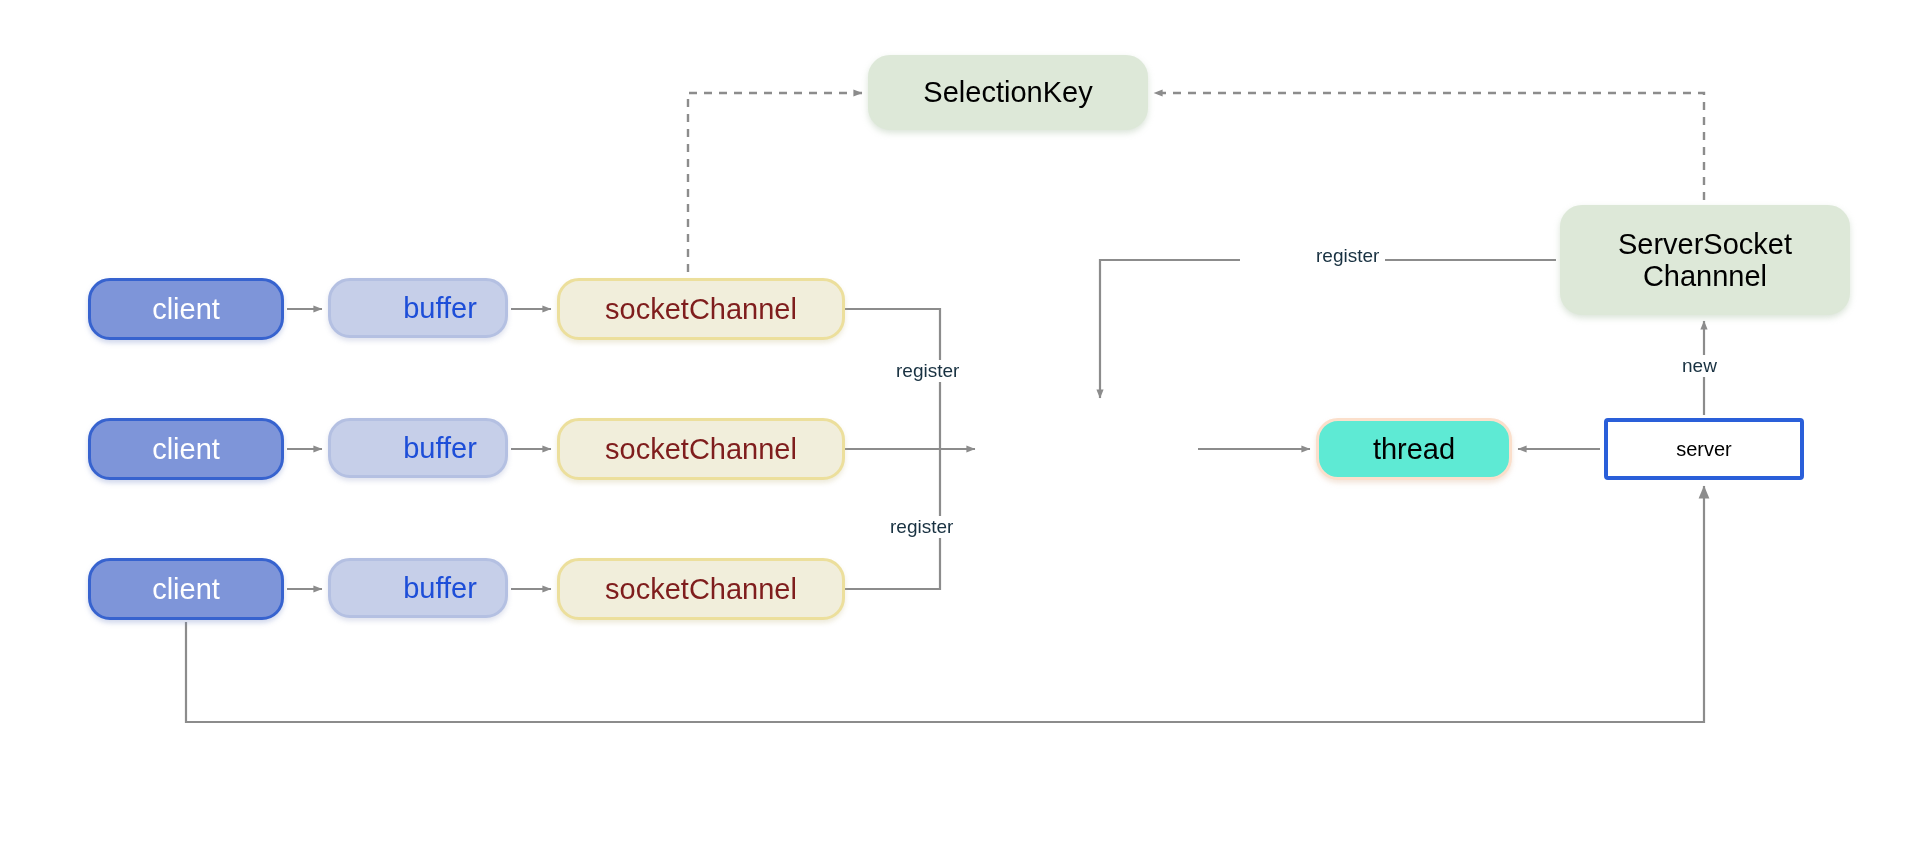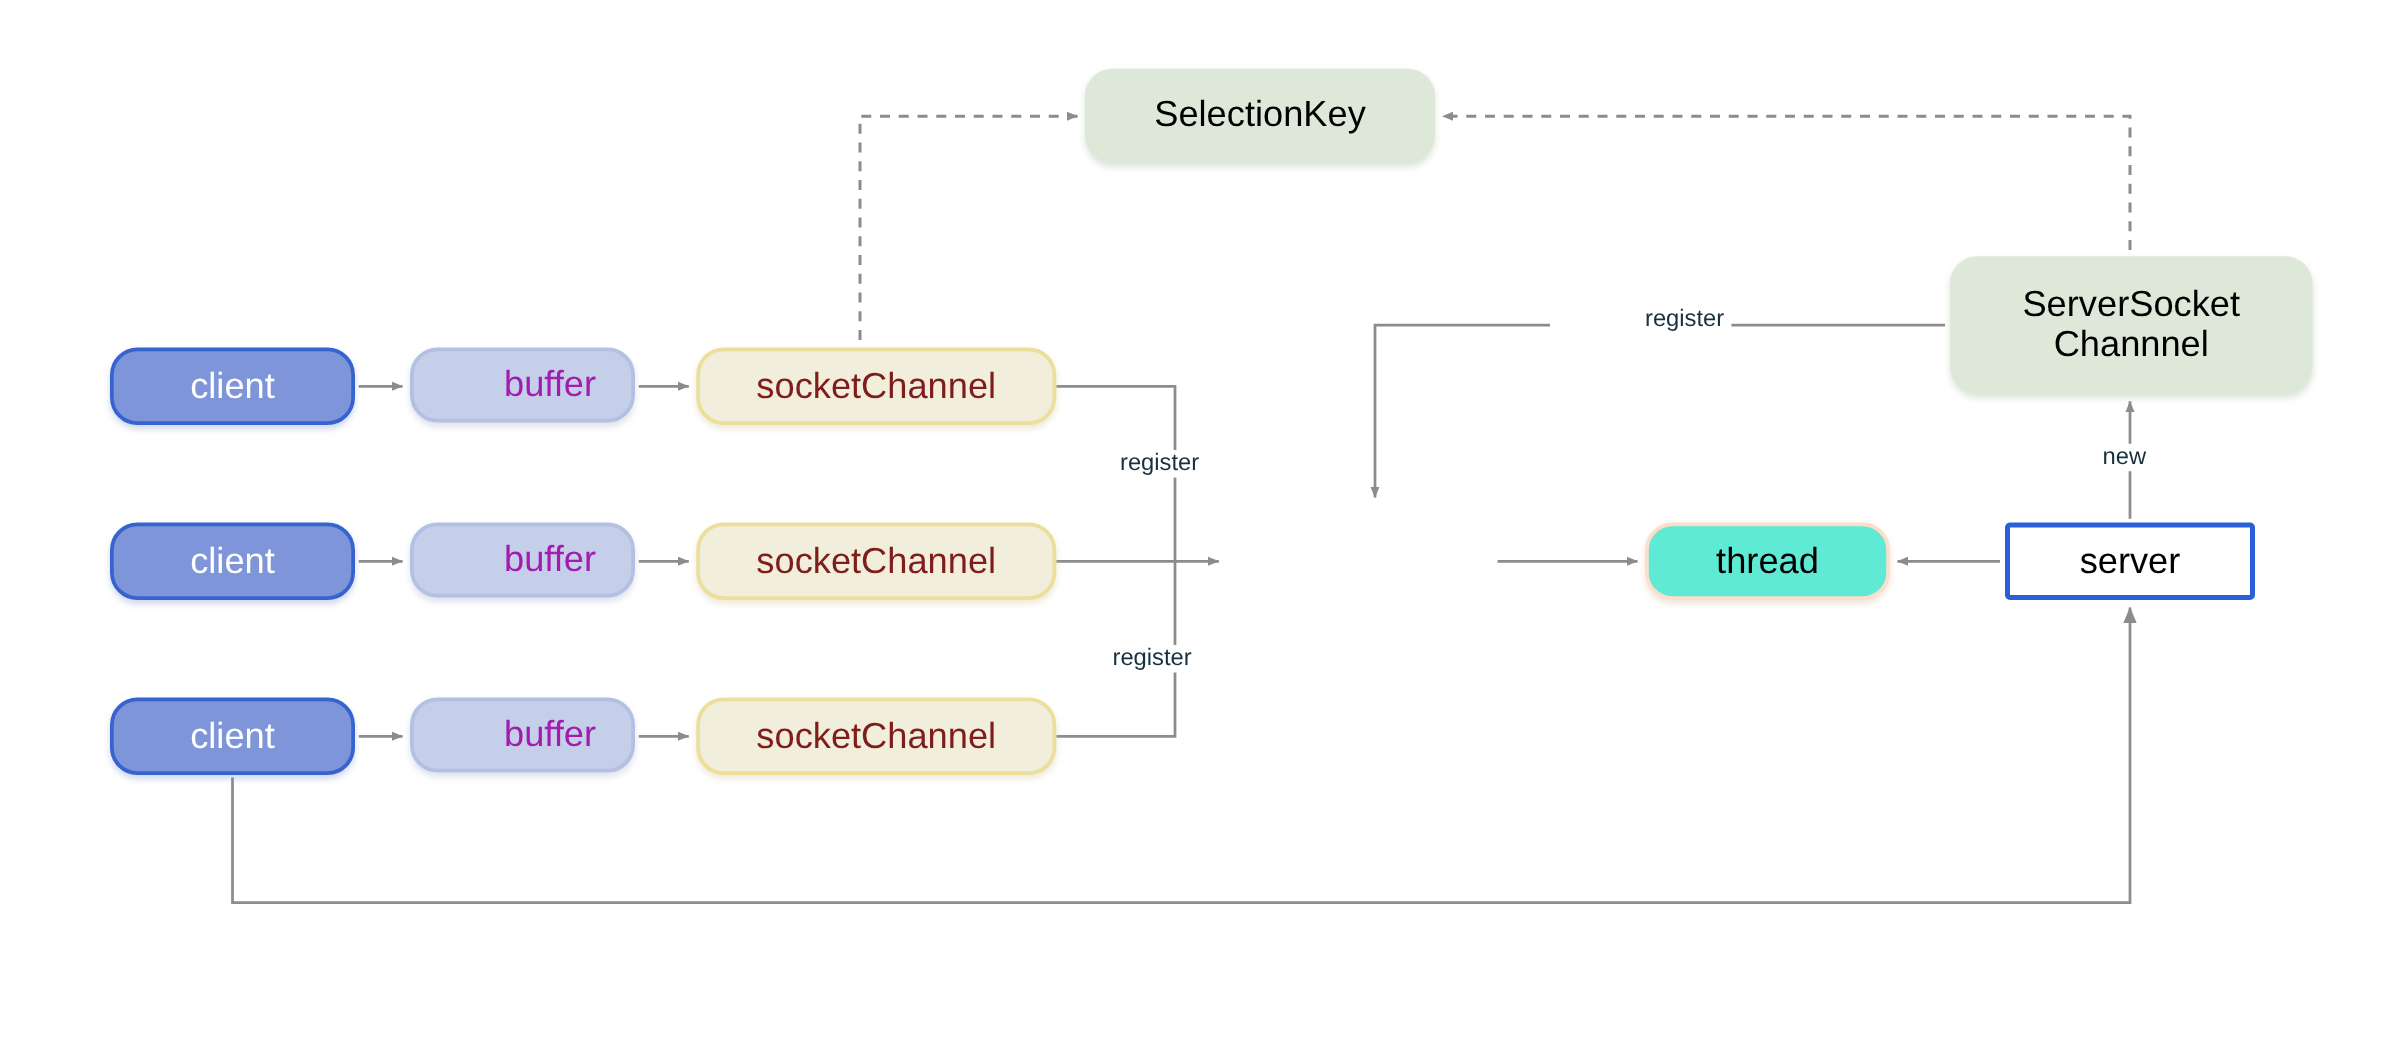--- a/index.html
+++ b/index.html
@@ -46,21 +46,21 @@
   .n-client {
     background: #7e95d9;
     border: 3px solid #3763cf;
     color: #ffffff;
     font-size: 29px;
     box-shadow: 0 3px 5px rgba(120,140,200,0.35);
   }
   .n-buffer {
     background: #c6cfe9;
     border: 3px solid #b4c0e2;
-    color: #a21caf;
+    color: #1d4ed8;
     font-size: 29px;
     box-shadow: 0 3px 5px rgba(150,160,200,0.30);
     padding-left: 44px;
   }
   .n-socketchannel {
     background: #f1eedb;
     border: 3px solid #ecdf9c;
     color: #7f1d1d;
     font-size: 29px;
     box-shadow: 0 3px 5px rgba(200,190,140,0.32);
@@ -76,21 +76,21 @@
     background: #5eead4;
     border: 3px solid #fbdfcb;
     color: #000000;
     font-size: 29px;
     box-shadow: 0 3px 5px rgba(220,180,150,0.35);
   }
   .n-server {
     background: #ffffff;
     border: 4px solid #2a5fd9;
     color: #000000;
-    font-size: 29px;
+    font-size: 20px;
     border-radius: 4px;
   }
   .n-green {
     background: #dde8d8;
     border: 3px solid #dde8d8;
     color: #000000;
     font-size: 29px;
     box-shadow: 0 3px 6px rgba(170,190,165,0.42);
   }
 

